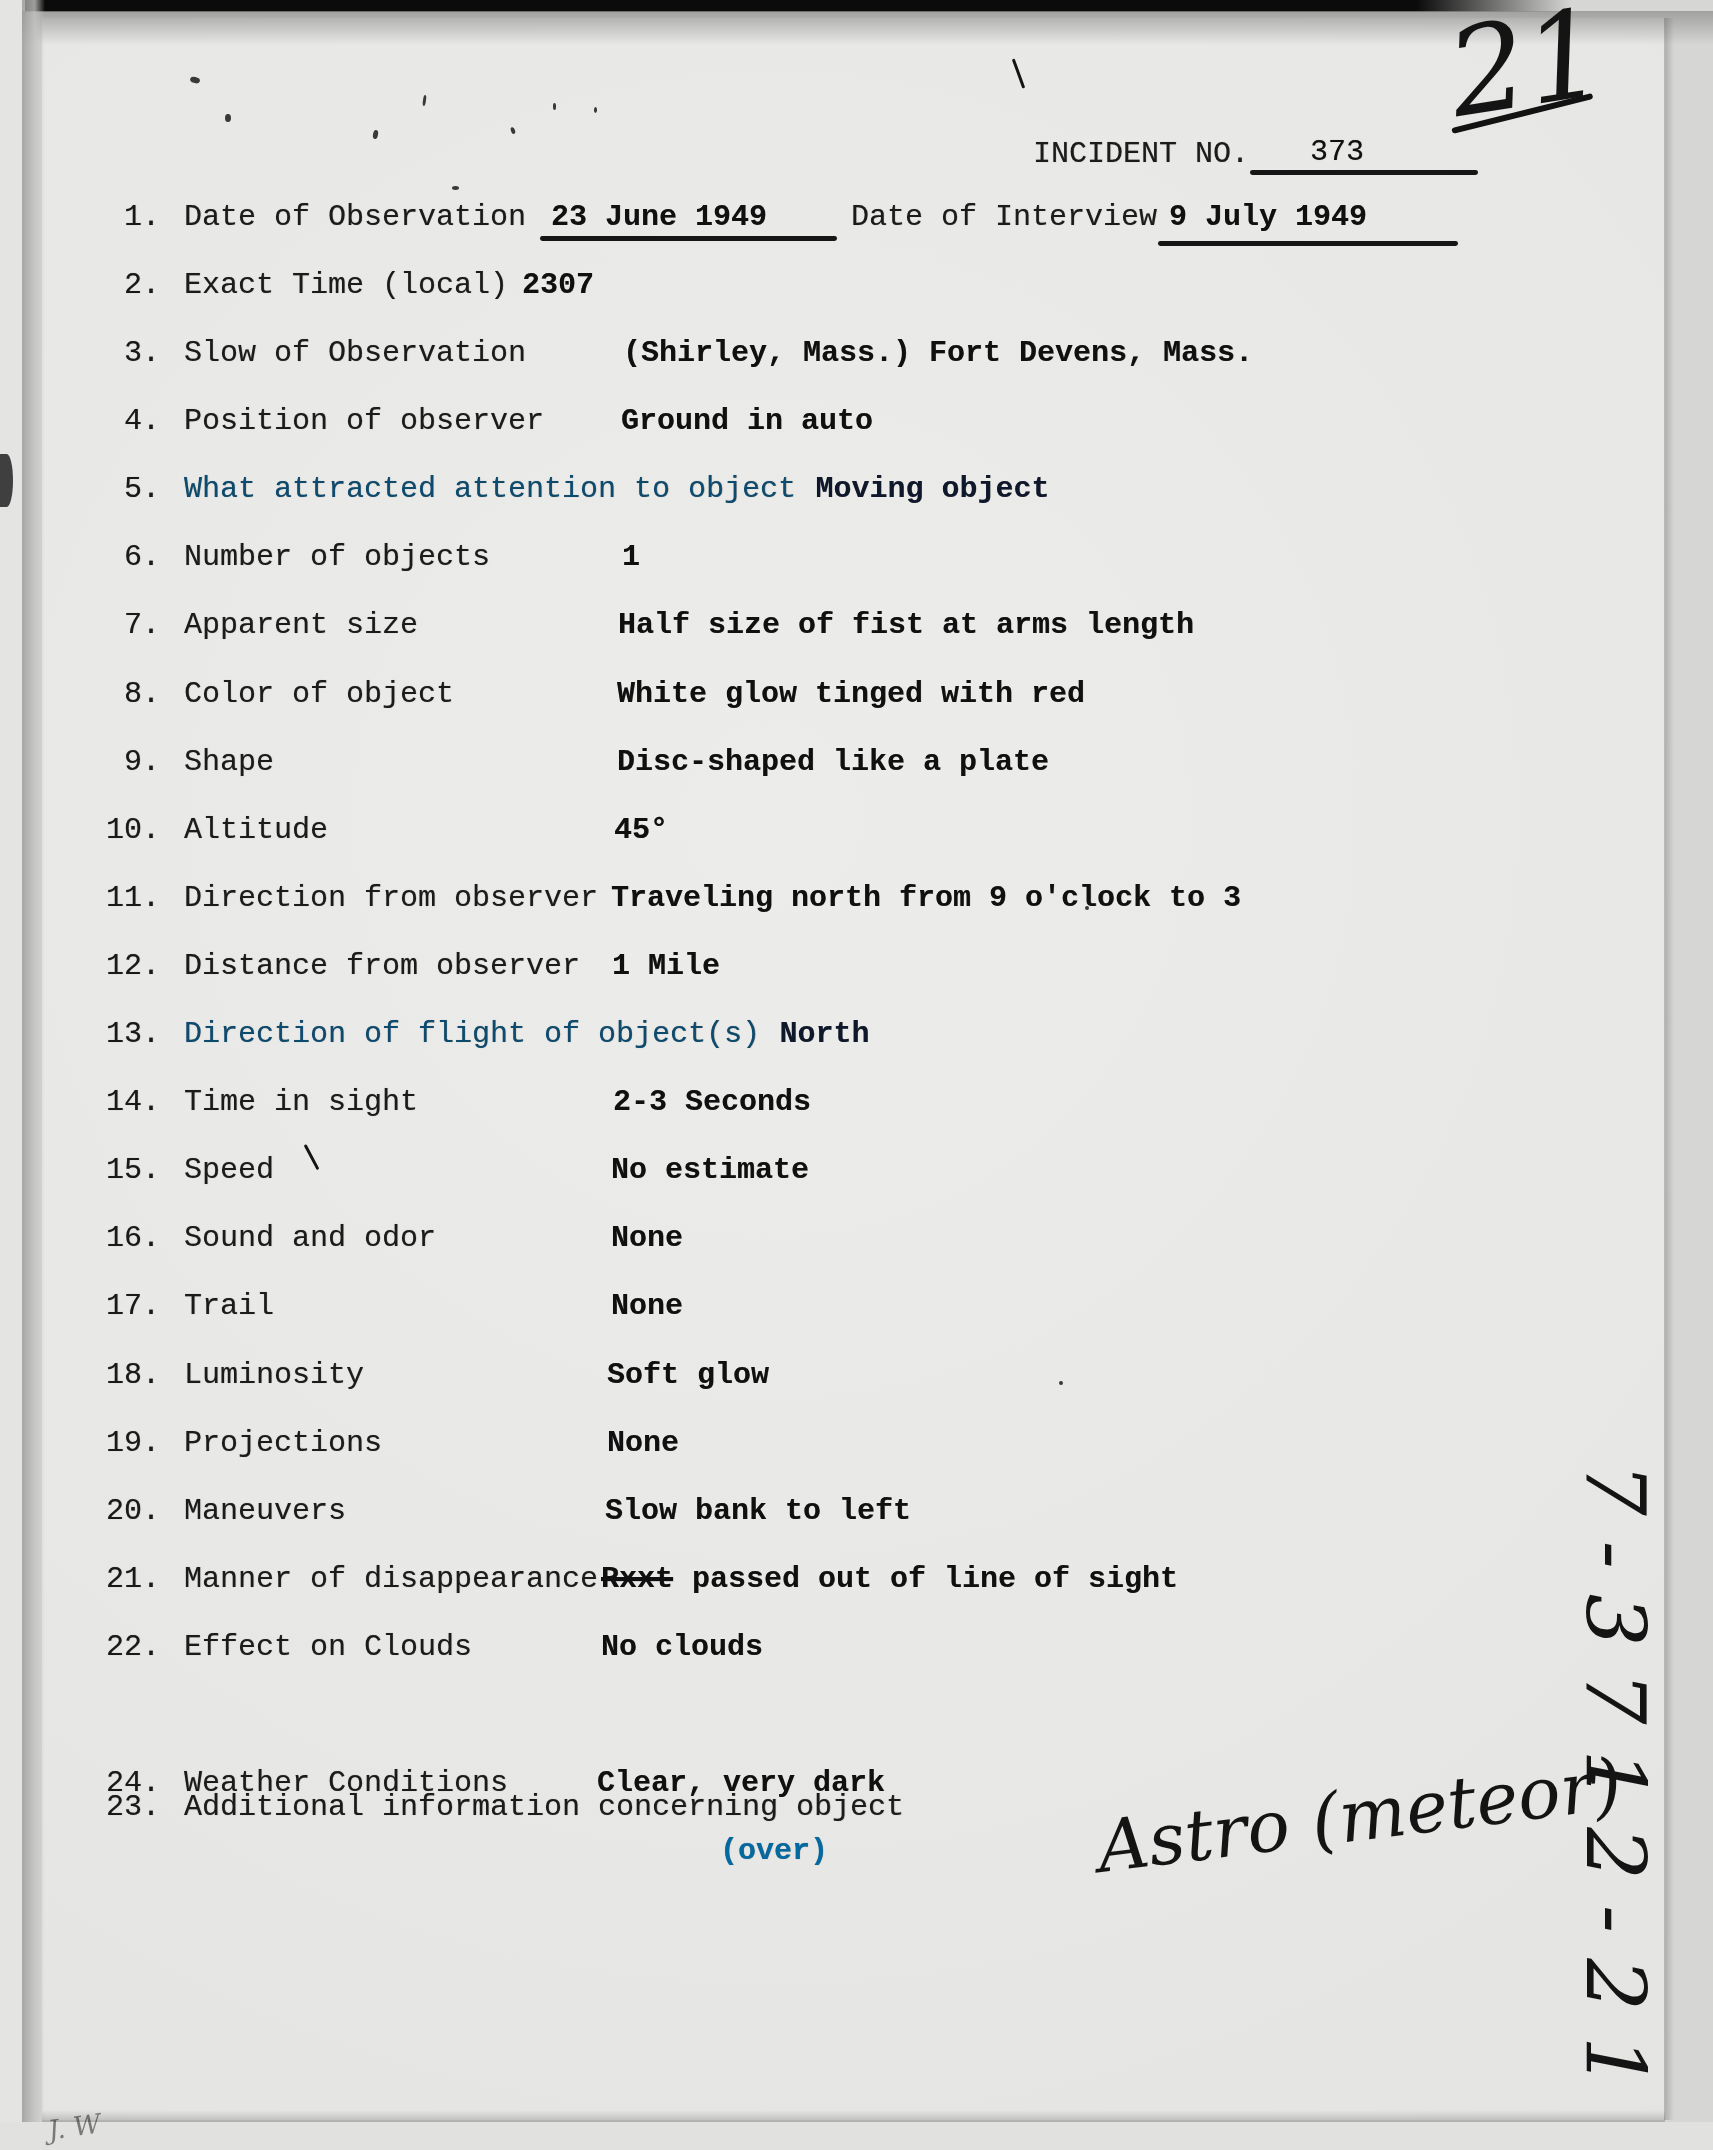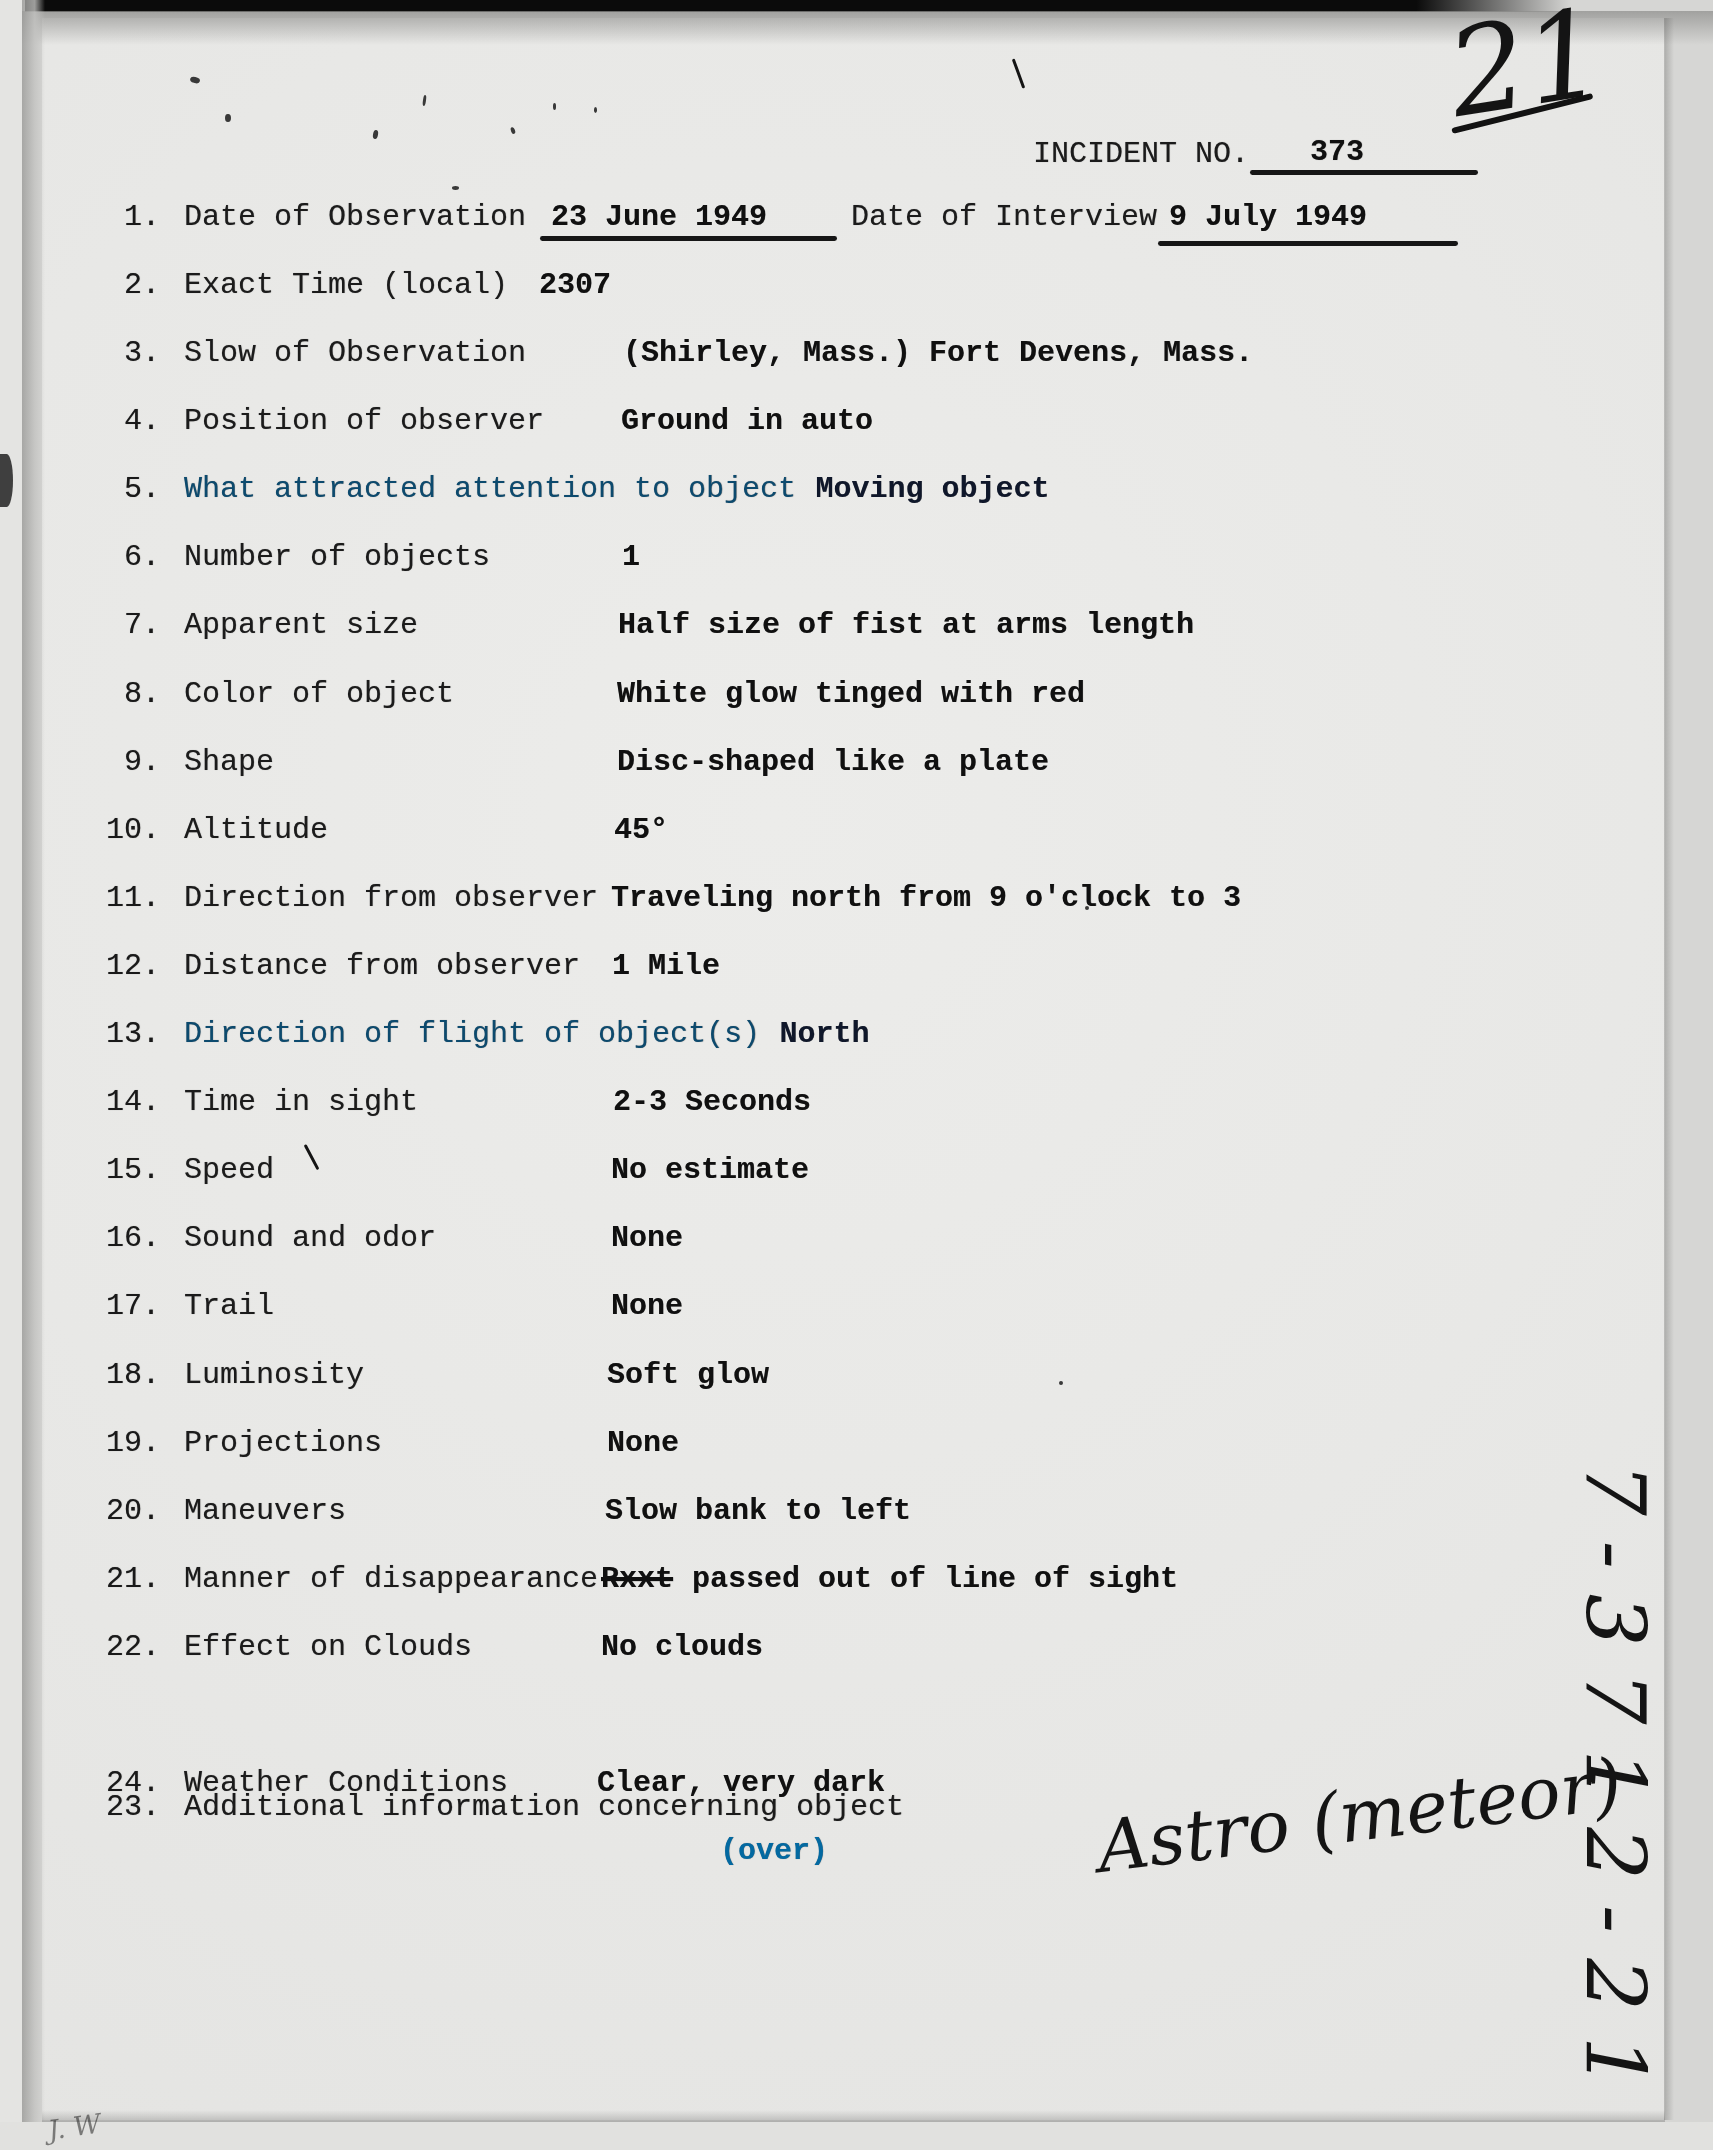--- a/index.html
+++ b/index.html
@@ -80,37 +80,37 @@
   <div class="leftstrip"></div>
   <div class="leftshadow"></div>
   <div class="rightedge"></div>
   <div class="bottomshadow"></div>
   <div class="bottomstrip"></div>
 
   <div class="hw hw-pagenum">21</div>
   <div class="hw-pagenum-underline"></div>
 
   <span class="tw" style="left:1033px;top:139px">INCIDENT NO.</span>
-  <span class="tw" style="left:1310px;top:137px;font-weight:bold;color:#101010">373</span>
+  <span class="tw" style="left:1310px;top:137px;font-weight:normal;color:#101010">373</span>
   <div class="uline" style="left:1250px;top:170px;width:228px"></div>
 
   <div class="row" style="top:202px">
     <span class="num">1.</span>
     <span class="lbl">Date of Observation</span>
     <span class="val" style="left:551px">23 June 1949</span>
     <span class="lbl" style="left:851px">Date of Interview</span>
     <span class="val" style="left:1169px">9 July 1949</span>
   </div>
   <div class="uline" style="left:540px;top:236px;width:297px"></div>
   <div class="uline" style="left:1158px;top:241px;width:300px"></div>
 
   <div class="row" style="top:270px">
     <span class="num">2.</span>
     <span class="lbl">Exact Time (local)</span>
-    <span class="val" style="left:539px">2307</span>
+    <span class="val" style="left:522px">2307</span>
   </div>
 
   <div class="row" style="top:338px">
     <span class="num">3.</span>
     <span class="lbl">Slow of Observation</span>
     <span class="val" style="left:623px">(Shirley, Mass.) Fort Devens, Mass.</span>
   </div>
 
   <div class="row" style="top:406px">
     <span class="num">4.</span>

